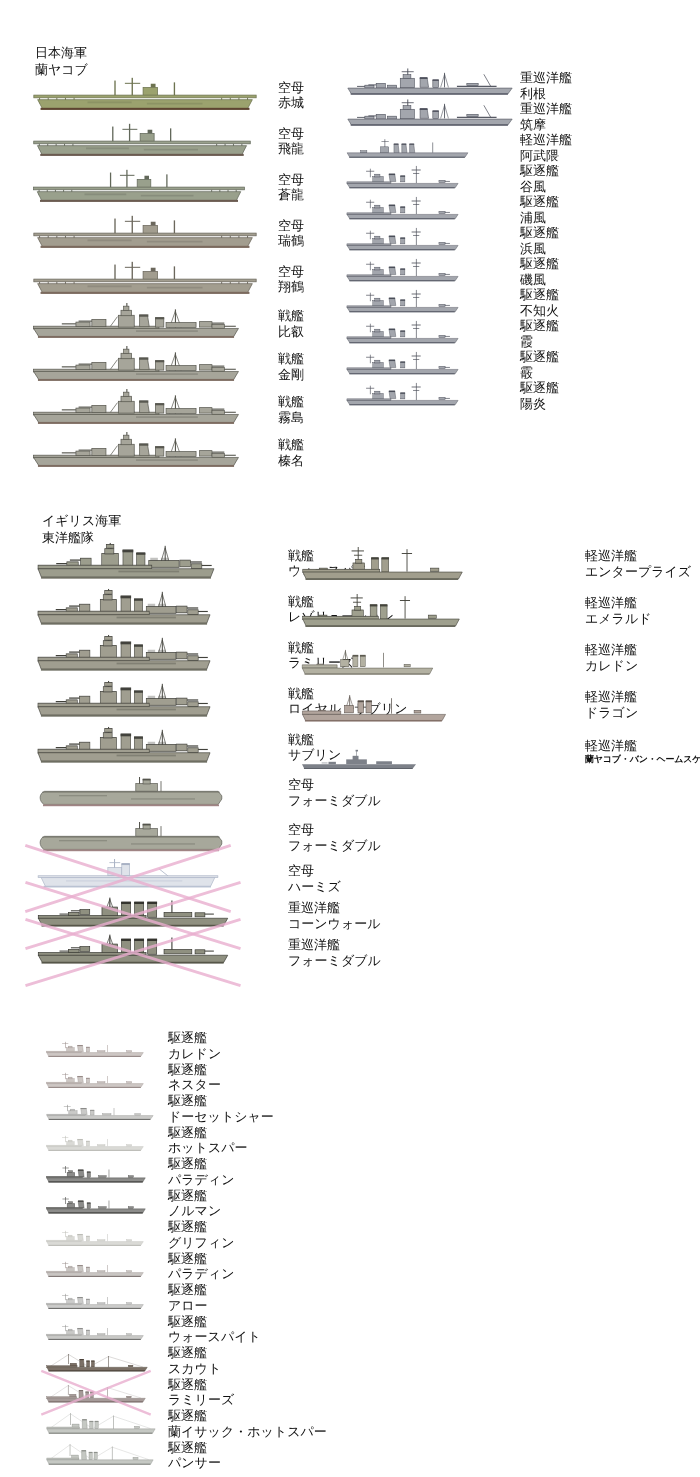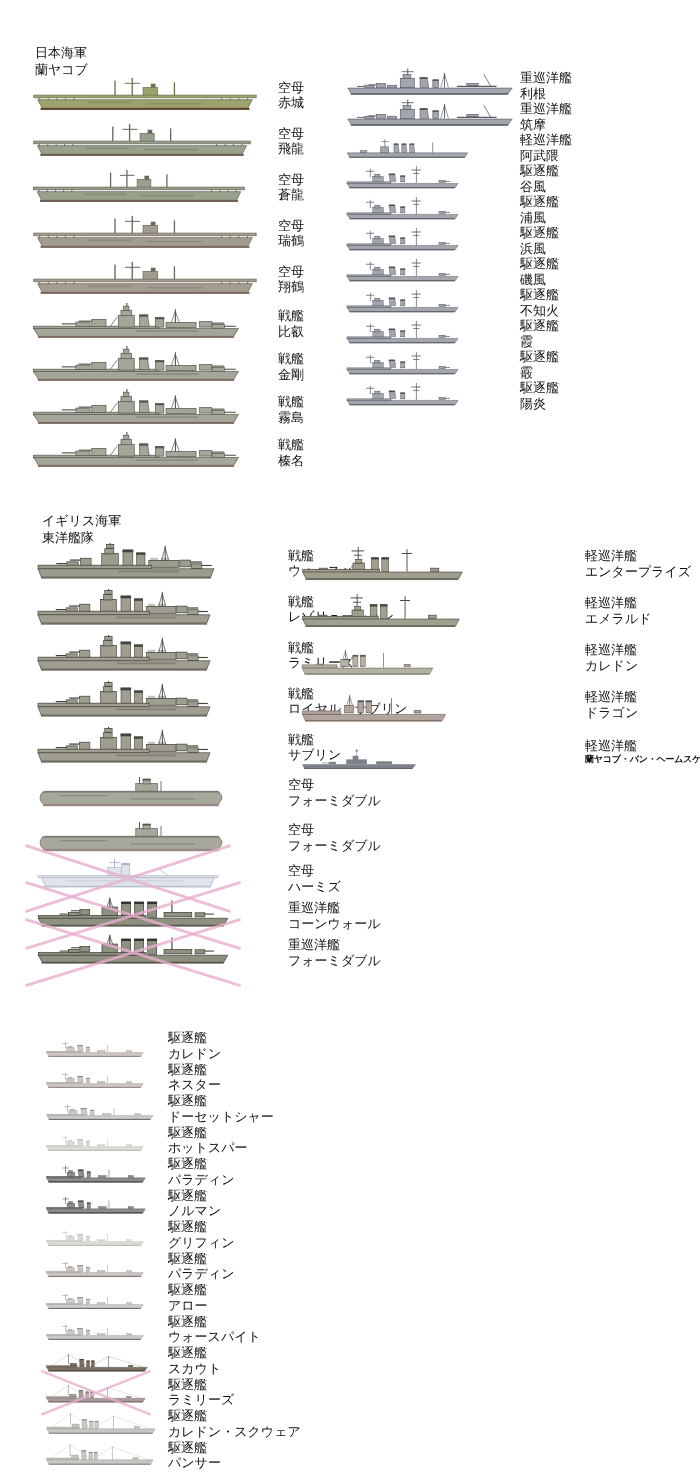--- a/index.html
+++ b/index.html
@@ -837,21 +837,21 @@
         </div>
       </div>
       <div class="row" style="height: 31.5px;">
         <div class="shipbox" style="width: 123px;">
           <svg viewBox="0 0 240 44" preserveAspectRatio="none" class="ship" style="width: 112px; height: 26px; --hull: #c5c8c3; --trim: #838681; --dk: #8f928d;">
             <use href="#s-uk-ddo" xlink:href="#s-uk-ddo"></use>
           </svg>
         </div>
         <div class="lbl">
           <div>駆逐艦</div>
-          <div>カレドン・スクウェア</div>
+          <div>蘭イサック・ホットスパー</div>
         </div>
       </div>
       <div class="row" style="height: 31.5px;">
         <div class="shipbox" style="width: 123px;">
           <svg viewBox="0 0 240 44" preserveAspectRatio="none" class="ship" style="width: 110px; height: 26px; --hull: #c5c8c3; --trim: #838681; --dk: #8f928d;">
             <use href="#s-uk-ddo" xlink:href="#s-uk-ddo"></use>
           </svg>
         </div>
         <div class="lbl">
           <div>駆逐艦</div>

